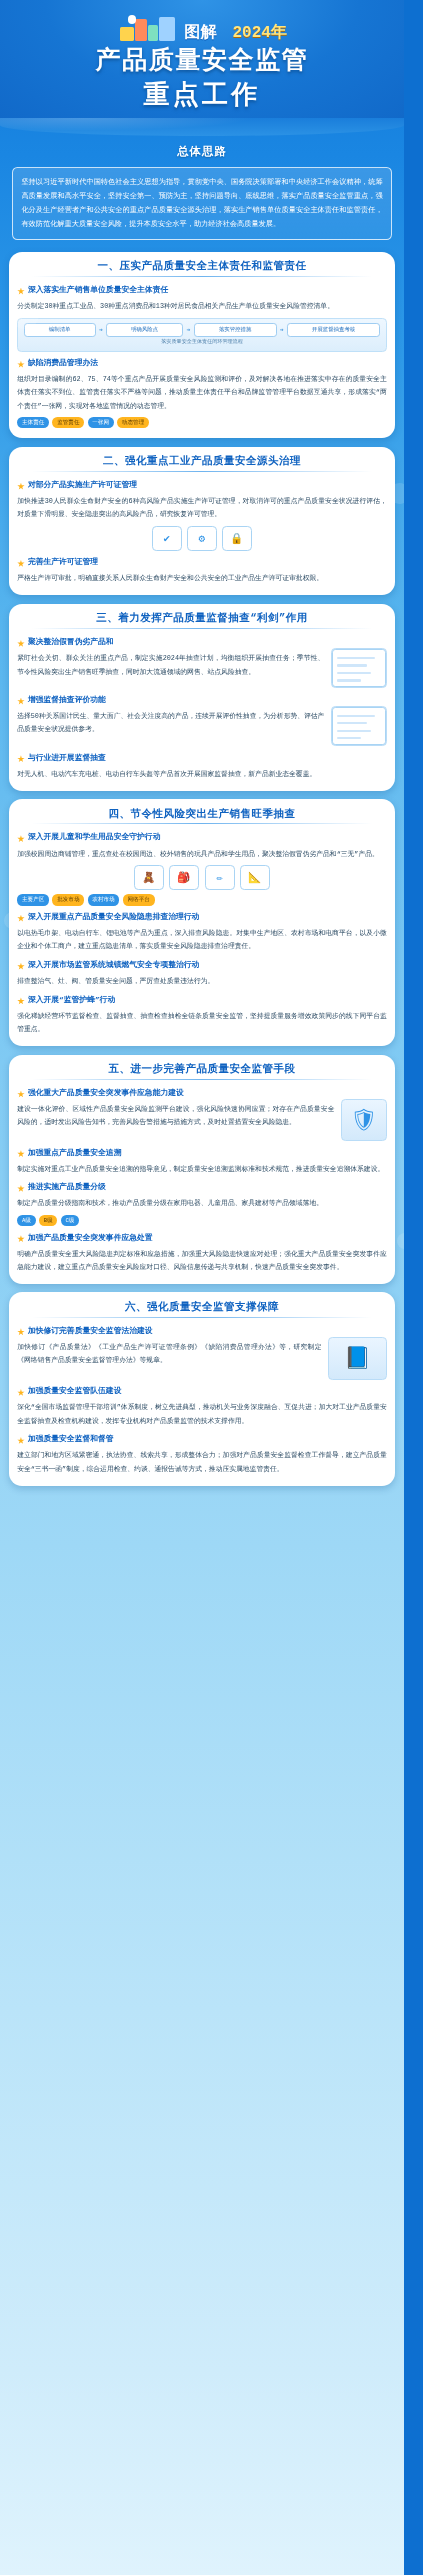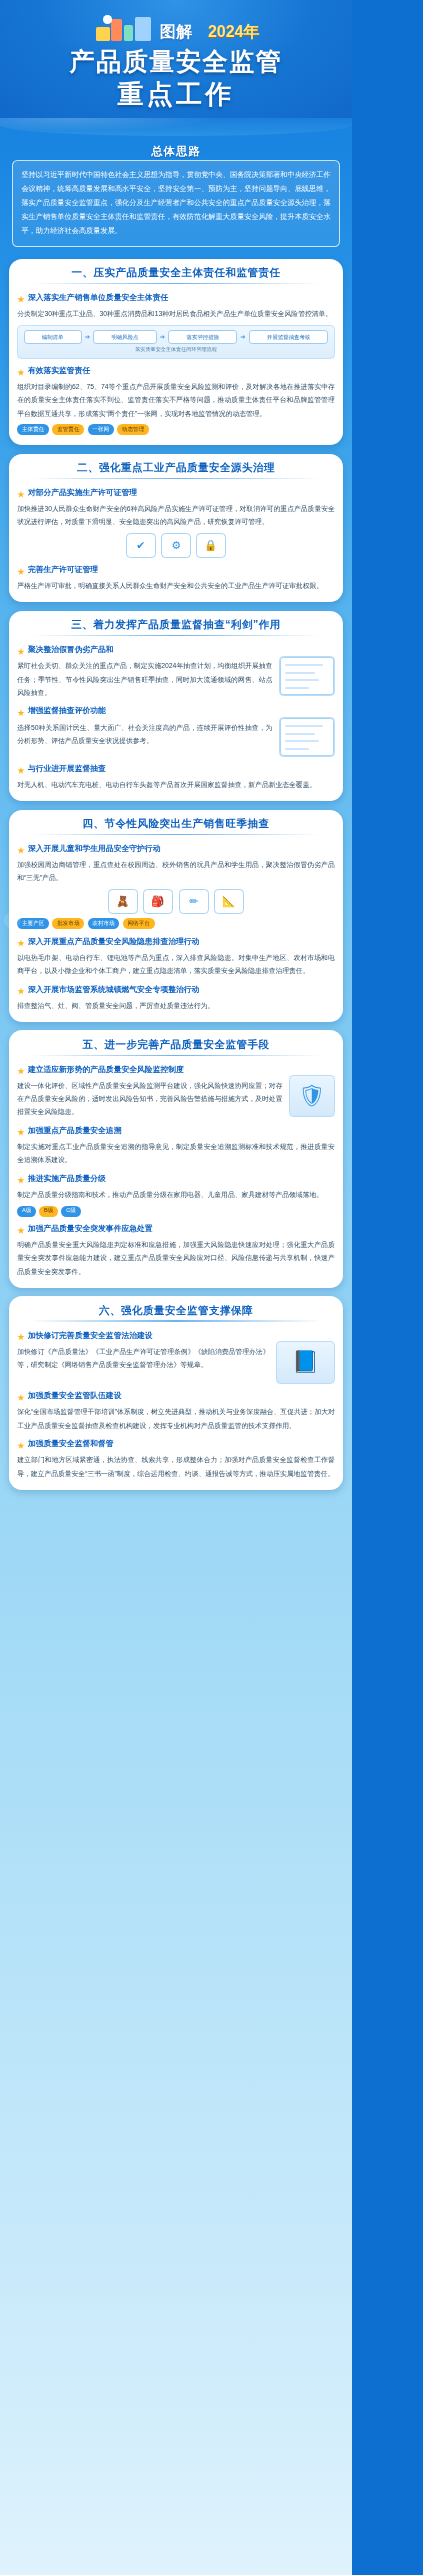--- a/index.html
+++ b/index.html
@@ -3,24 +3,25 @@
 <meta charset="utf-8">
 <style>
   * { box-sizing: border-box; margin:0; padding:0; }
   html,body{
     width:424px;
     background:#0d6fd0;
     font-family:"Liberation Sans","DejaVu Sans",sans-serif;
   }
   .page{
     position:relative;
-    width:352px;
+    width:404px;
     min-height:2576px;
     background:linear-gradient(180deg,#1178d8 0%, #1a86e2 6%, #2f9ae8 14%, #56b4ee 24%, #7ec9f3 40%, #9ed8f6 60%, #bae4f9 78%, #cfecfb 92%, #dff3fd 100%);
     overflow:hidden;
+    font-family:Liberation Mono, monospace;
   }
   
   .bub{position:absolute;border-radius:50%;background:rgba(255,255,255,.13);}
   
   .header{
     position:relative;
     padding:14px 0 6.4px;
     text-align:center;
     background:radial-gradient(ellipse at 50% 0%, #2f93e6 0%, #1675d3 55%, #1169c9 100%);
   }
@@ -55,21 +56,21 @@
     background:
       radial-gradient(ellipse 60% 100% at 20% 0%, rgba(255,255,255,.20), transparent 70%),
       linear-gradient(180deg,#1a7edb,#2b92e5);
     border-bottom-left-radius:50% 60%;
     border-bottom-right-radius:50% 60%;
   }
   
   .intro-wrap{padding:7.5px 11.8px 3.2px;}
   .intro-title{
     text-align:center;font-size:11.3px;font-weight:bold;color:#ffffff;
-    letter-spacing:1.1px;margin-bottom:1px;
+    letter-spacing:1.1px;margin-bottom:8px;
     text-shadow:0 1.1px 1.6px rgba(0,60,120,.5);
   }
   .intro-box{
     position:relative;
     border:1.1px solid rgba(255,255,255,.75);
     border-radius:5.4px;
     background:linear-gradient(180deg,rgba(255,255,255,.14),rgba(255,255,255,.06));
     padding:7.5px 8.6px;
     color:#ffffff;
     font-size:7.2px;
@@ -94,21 +95,21 @@
     position:relative;
   }
   .sec-title:after{
     content:"";
     position:absolute;left:50%;transform:translateX(-50%);
     bottom:1.6px;width:92%;height:1.1px;
     background:linear-gradient(90deg,rgba(22,110,200,0),#6fb4ef,rgba(22,110,200,0));
   }
   .item{margin-top:6.4px;}
   .item-head{
-    display:flex;align-items:flex-end;gap:3.2px;
+    display:flex;align-items:center;gap:3.2px;
     font-size:7.8px;font-weight:bold;color:#0f62c0;
     line-height:1.45;
   }
   .dot{
     flex:0 0 auto;width:7.5px;height:7.5px;margin-top:1.6px;
     background:#ffb51f;
     clip-path:polygon(50% 0%,61% 35%,98% 35%,68% 57%,79% 91%,50% 70%,21% 91%,32% 57%,2% 35%,39% 35%);
   }
   .body-text{
     margin-top:3.8px;
@@ -220,21 +221,21 @@
               <div class="node">落实管控措施</div>
               <span class="arw">➜</span>
               <div class="node">开展监督抽查考核</div>
             </div>
             <div class="mini-cap">落实质量安全主体责任闭环管理流程</div>
           </div>
         </div>
         <div class="item">
           <div class="item-head">
             <span class="dot"></span>
-            <span>有效落实监管责任</span>
+            <span>缺陷消费品管理办法</span>
           </div>
           <div class="body-text">组织对目录编制的62、75、74等个重点产品开展质量安全风险监测和评价，及对解决各地在推进落实中存在的质量安全主体责任落实不到位、监管责任落实不严格等问题，推动质量主体责任平台和品牌监管管理平台数据互通共享，形成落实“两个责任”一张网，实现对各地监管情况的动态管理。</div>
           <div class="chips">
             <span class="chip">主体责任</span>
             <span class="chip alt">监管责任</span>
             <span class="chip">一张网</span>
             <span class="chip alt">动态管理</span>
           </div>
         </div>
       </div>
@@ -330,27 +331,34 @@
           </div>
           <div class="body-text">以电热毛巾架、电动自行车、锂电池等产品为重点，深入排查风险隐患。对集中生产地区、农村市场和电商平台，以及小微企业和个体工商户，建立重点隐患清单，落实质量安全风险隐患排查治理责任。</div>
         </div>
         <div class="item">
           <div class="item-head">
             <span class="dot"></span>
             <span>深入开展市场监管系统城镇燃气安全专项整治行动</span>
           </div>
           <div class="body-text">排查整治气、灶、阀、管质量安全问题，严厉查处质量违法行为。</div>
         </div>
+        <div class="item">
+          <div class="item-head">
+            <span class="dot"></span>
+            <span>深入开展“监管护蜂”行动</span>
+          </div>
+          <div class="body-text">强化稀缺经营环节监督检查、监督抽查、抽查检查抽检全链条质量安全监管，坚持提质量服务增效政策同步的线下同平台监管重点。</div>
+        </div>
       </div>
       <div class="card">
         <div class="sec-title">五、进一步完善产品质量安全监管手段</div>
         <div class="item">
           <div class="item-head">
             <span class="dot"></span>
-            <span>建立适应新形势的产品质量安全风险监控制度</span>
+            <span>强化重大产品质量安全突发事件应急能力建设</span>
           </div>
           <div class="with-fig">
             <div class="body-text">建设一体化评价、区域性产品质量安全风险监测平台建设，强化风险快速协同应置；对存在产品质量安全风险的，适时发出风险告知书，完善风险告警措施与措施方式，及时处置措置安全风险隐患。</div>
             <div class="fig shield-fig">🛡</div>
           </div>
         </div>
         <div class="item">
           <div class="item-head">
             <span class="dot"></span>
             <span>加强重点产品质量安全追溯</span>

